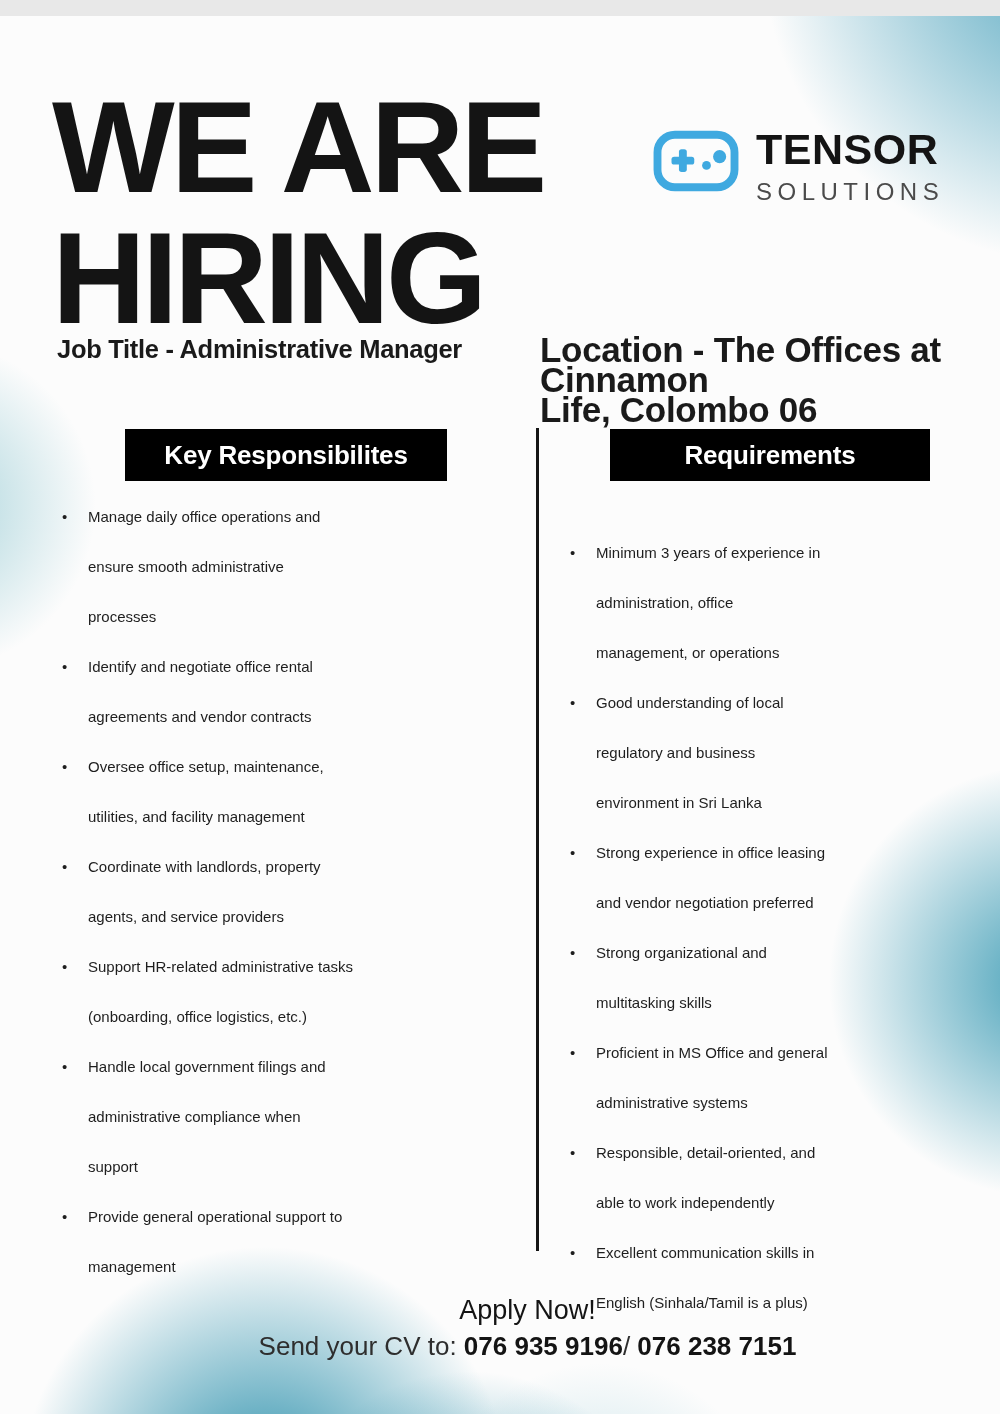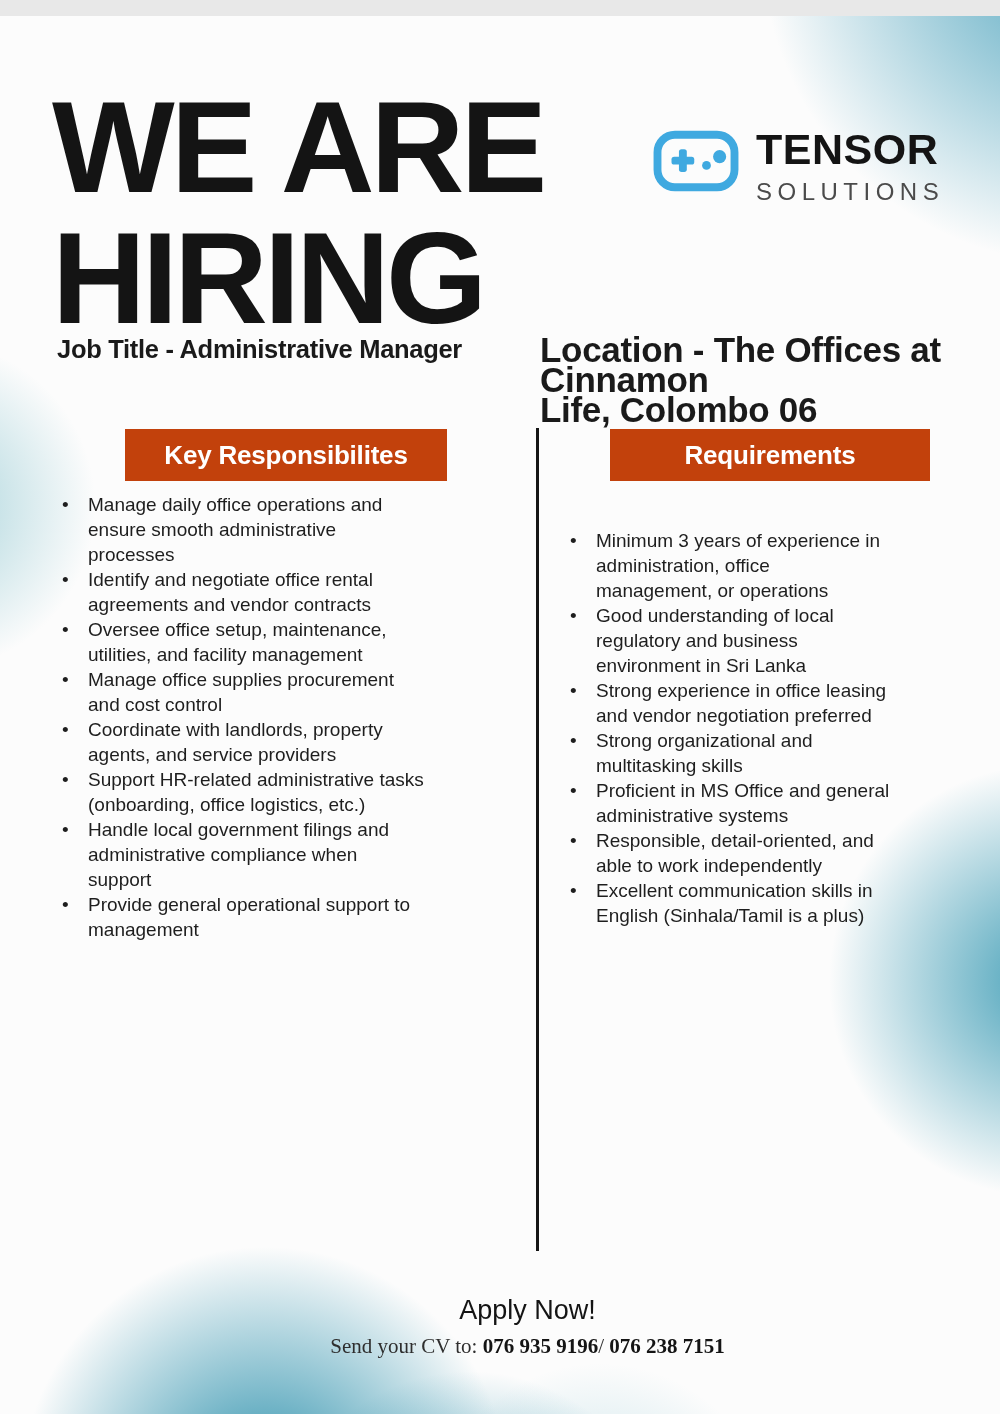--- a/index.html
+++ b/index.html
@@ -27,40 +27,40 @@
   .logo{left:652px;top:110px;display:flex;align-items:flex-start;}
   .logo svg{display:block;}
   .logo-text{margin-left:16px;}
   .brand{font-size:43px;font-weight:800;letter-spacing:0.5px;color:#141414;line-height:46px;}
   .brand-sub{font-size:24px;font-weight:400;letter-spacing:5.5px;color:#4b4b4b;margin-top:6px;}
 
   .job-title{left:57px;top:319px;font-size:25.5px;font-weight:bold;letter-spacing:-0.3px;}
   .location{left:540px;top:319px;width:430px;font-size:35px;font-weight:bold;
     line-height:30px;letter-spacing:-0.3px;}
 
-  .sec-header{background:#c2410c;color:#fff;height:52px;display:flex;
+  .sec-header{background:#000000;color:#fff;height:52px;display:flex;
     align-items:center;justify-content:center;font-size:26px;font-weight:bold;letter-spacing:-0.2px;}
   .sec-header.left{left:125px;top:413px;width:322px;}
   .sec-header.right{left:610px;top:413px;width:320px;}
 
   .divider{left:536px;top:412px;width:3px;height:823px;background:#151515;}
 
   ul.bullets{margin:0;padding:0;list-style:none;}
   ul.bullets li{
-    position:relative;padding-left:31px;font-size:19px;line-height:25px;
+    position:relative;padding-left:31px;font-size:15px;line-height:50px;
     color:#1e1e1e;white-space:pre-line;
   }
   ul.bullets li::before{content:"\2022";position:absolute;left:5px;top:0;}
   .list-left{left:57px;top:476px;width:470px;}
   .list-right{left:565px;top:512px;width:410px;}
 
   .footer{left:0;top:1278px;width:1000px;box-sizing:border-box;
     padding-left:55px;text-align:center;}
   .apply{font-size:27px;font-weight:normal;line-height:32px;color:#141414;}
-  .cv-line{font-size:21px;line-height:32px;margin-top:4px;color:#141414;font-family:Liberation Serif, serif;}
+  .cv-line{font-size:26px;line-height:32px;margin-top:4px;color:#141414;}
   .cv-label{font-weight:400;color:#2e2e2e;}
   .phone{font-weight:bold;}
   .phone-sep{font-weight:400;color:#2e2e2e;}
 </style>
 </head>
 <body>
 
 <div class="poster">
 
   <div class="bg-blobs"></div>
@@ -104,22 +104,20 @@
       <li>Manage daily office operations and
 ensure smooth administrative
 processes</li>
 
       <li>Identify and negotiate office rental
 agreements and vendor contracts</li>
 
       <li>Oversee office setup, maintenance,
 utilities, and facility management</li>
 
-      <li>Manage office supplies procurement
-and cost control</li>
 
       <li>Coordinate with landlords, property
 agents, and service providers</li>
 
 
       <li>Support HR-related administrative tasks
 (onboarding, office logistics, etc.)</li>
 
       <li>Handle local government filings and
 administrative compliance when

